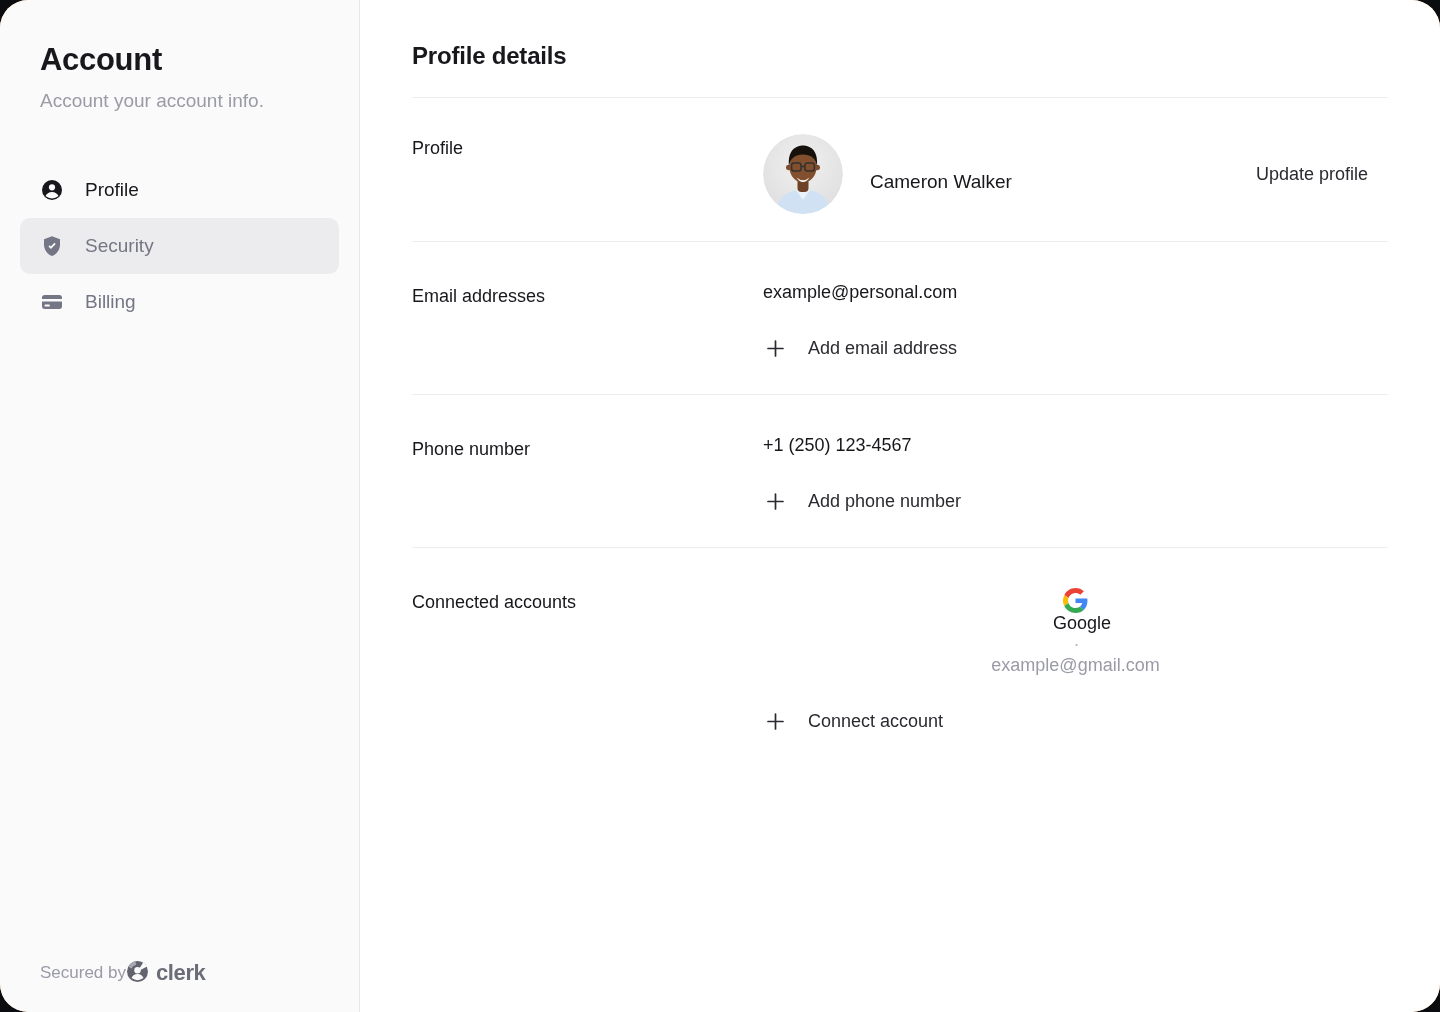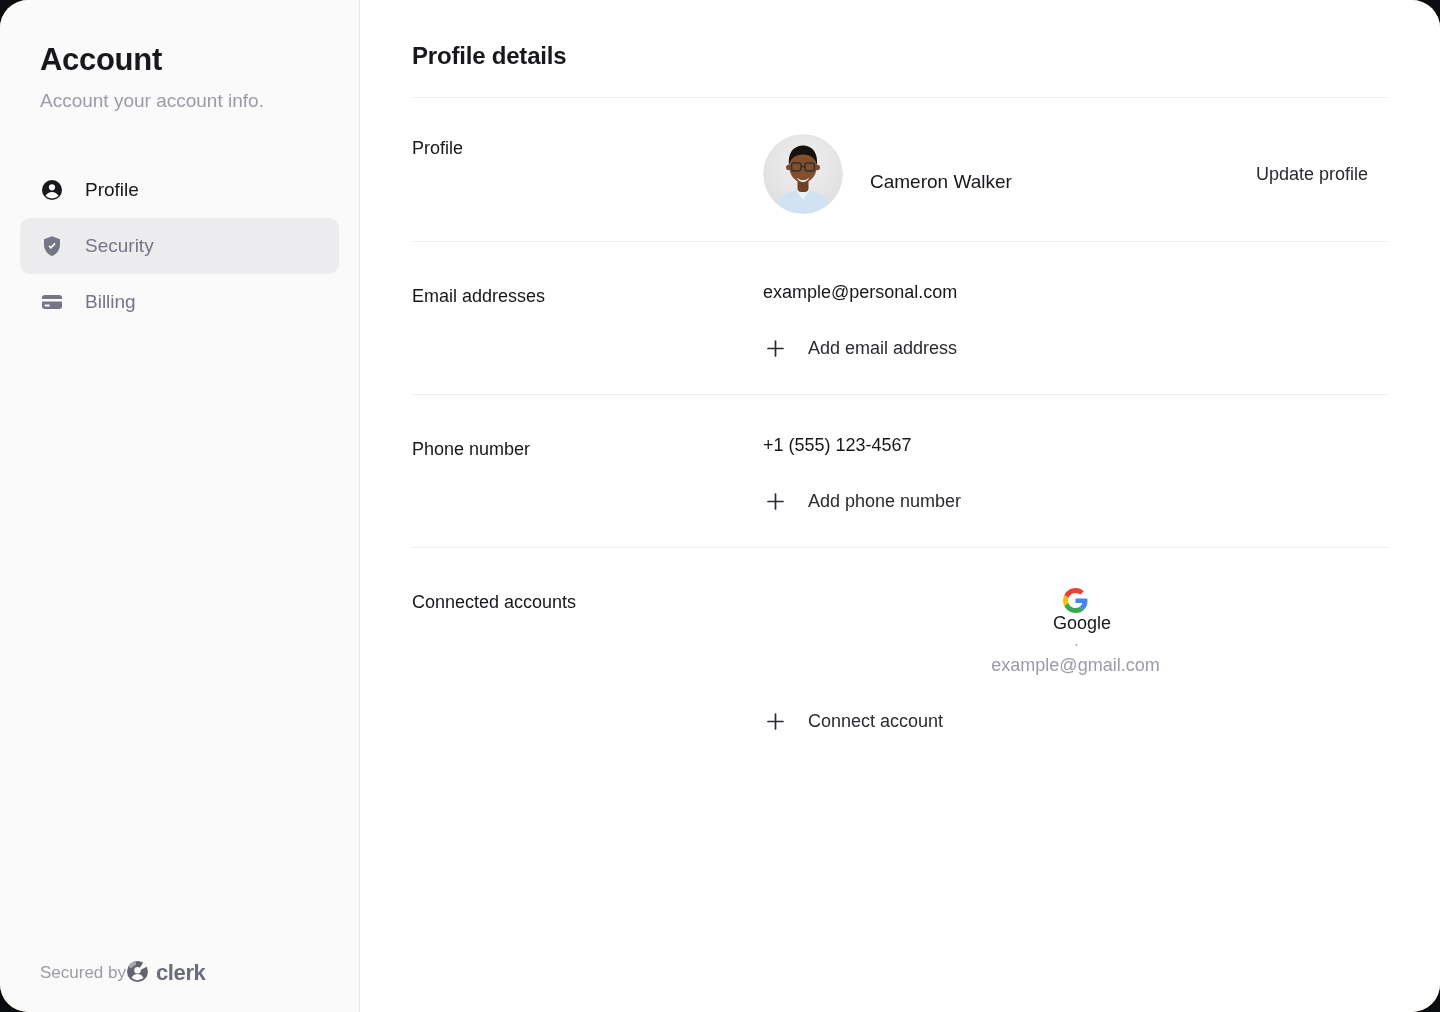--- a/index.html
+++ b/index.html
@@ -224,21 +224,21 @@
             </svg>
           </span>
           <span>Add email address</span>
         </button>
       </div>
     </section>
 
     <section class="section">
       <div class="section-label">Phone number</div>
       <div class="section-content">
-        <div class="value-line">+1 (555) 123-4567</div>
+        <div class="value-line">+1 (250) 123-4567</div>
         <button class="add-row">
           <span class="plus-icon">
             <svg width="19" height="19" viewBox="0 0 19 19">
               <path d="M9.5 2v15 M2 9.5h15" stroke="#2a2a30" stroke-width="1.7" stroke-linecap="round"></path>
             </svg>
           </span>
           <span>Add phone number</span>
         </button>
       </div>
     </section>

